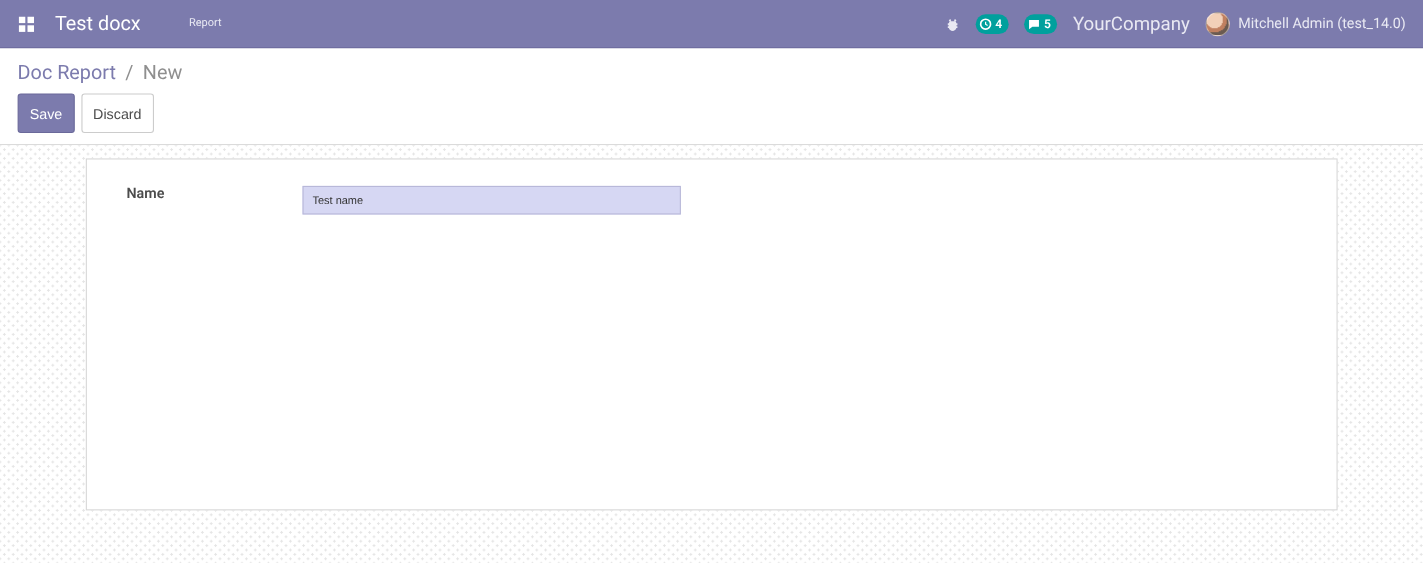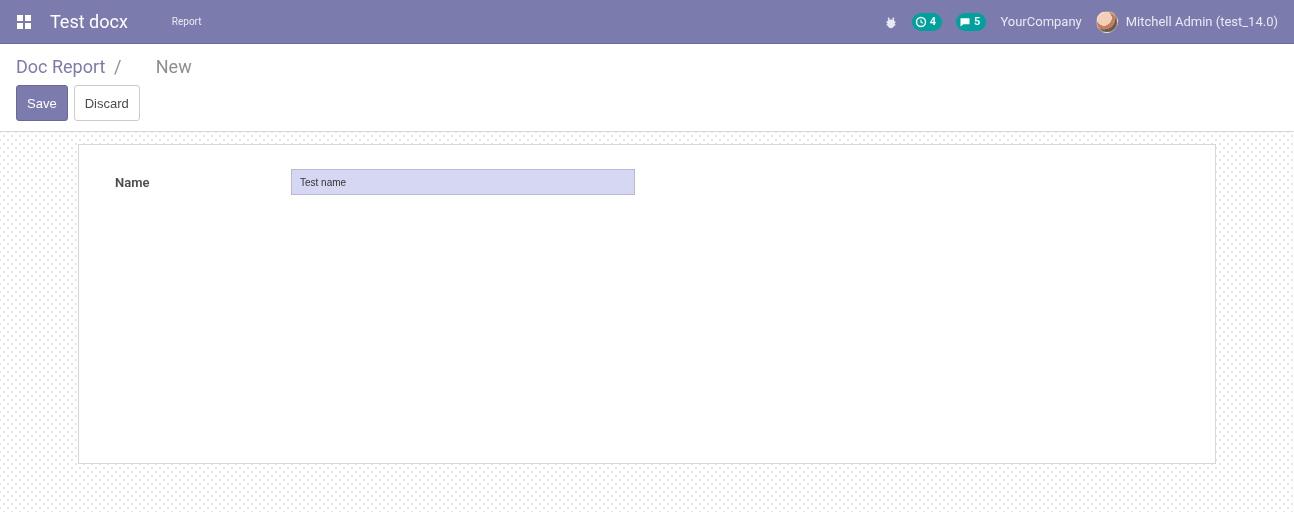--- a/index.html
+++ b/index.html
@@ -67,21 +67,21 @@
   }
   .pill-icon {
     position: absolute;
     left: 3px;
     display: inline-flex;
     align-items: center;
     justify-content: center;
   }
   .company {
     color: #e9e9f3;
-    font-size: 13px;
+    font-size: 17px;
     cursor: pointer;
   }
   .user-block {
     display: inline-flex;
     align-items: center;
     gap: 8px;
     cursor: pointer;
   }
   .avatar {
     width: 22px; height: 22px;
@@ -104,21 +104,20 @@
   .breadcrumb .parent {
     color: #7c7bad;
     cursor: pointer;
   }
   .breadcrumb .sep {
     color: #8f8f8f;
     margin: 0 4px;
   }
   .breadcrumb .current {
     color: #8f8f8f;
-    margin-left: 26px;
   }
   .cp-buttons {
     display: flex;
     gap: 6px;
   }
   .btn {
     display: inline-flex;
     align-items: center;
     height: 36px;
     padding: 16px 10px;
@@ -167,22 +166,22 @@
     padding: 24px 36px 200px 36px;
     min-height: 320px;
   }
   .button-box {
     border-bottom: 1px solid #e5e5e5;
     padding: 0 0 10px 0;
     margin-bottom: 20px;
   }
   .form-row {
     display: flex;
-    align-items: center;
-    gap: 36px;
+    align-items: flex-start;
+    gap: 20px;
   }
   .form-label {
     width: 140px;
     font-weight: 600;
     font-size: 13px;
     color: #4c4c4c;
   }
   .form-input {
     width: 344px;
     height: 26px;

